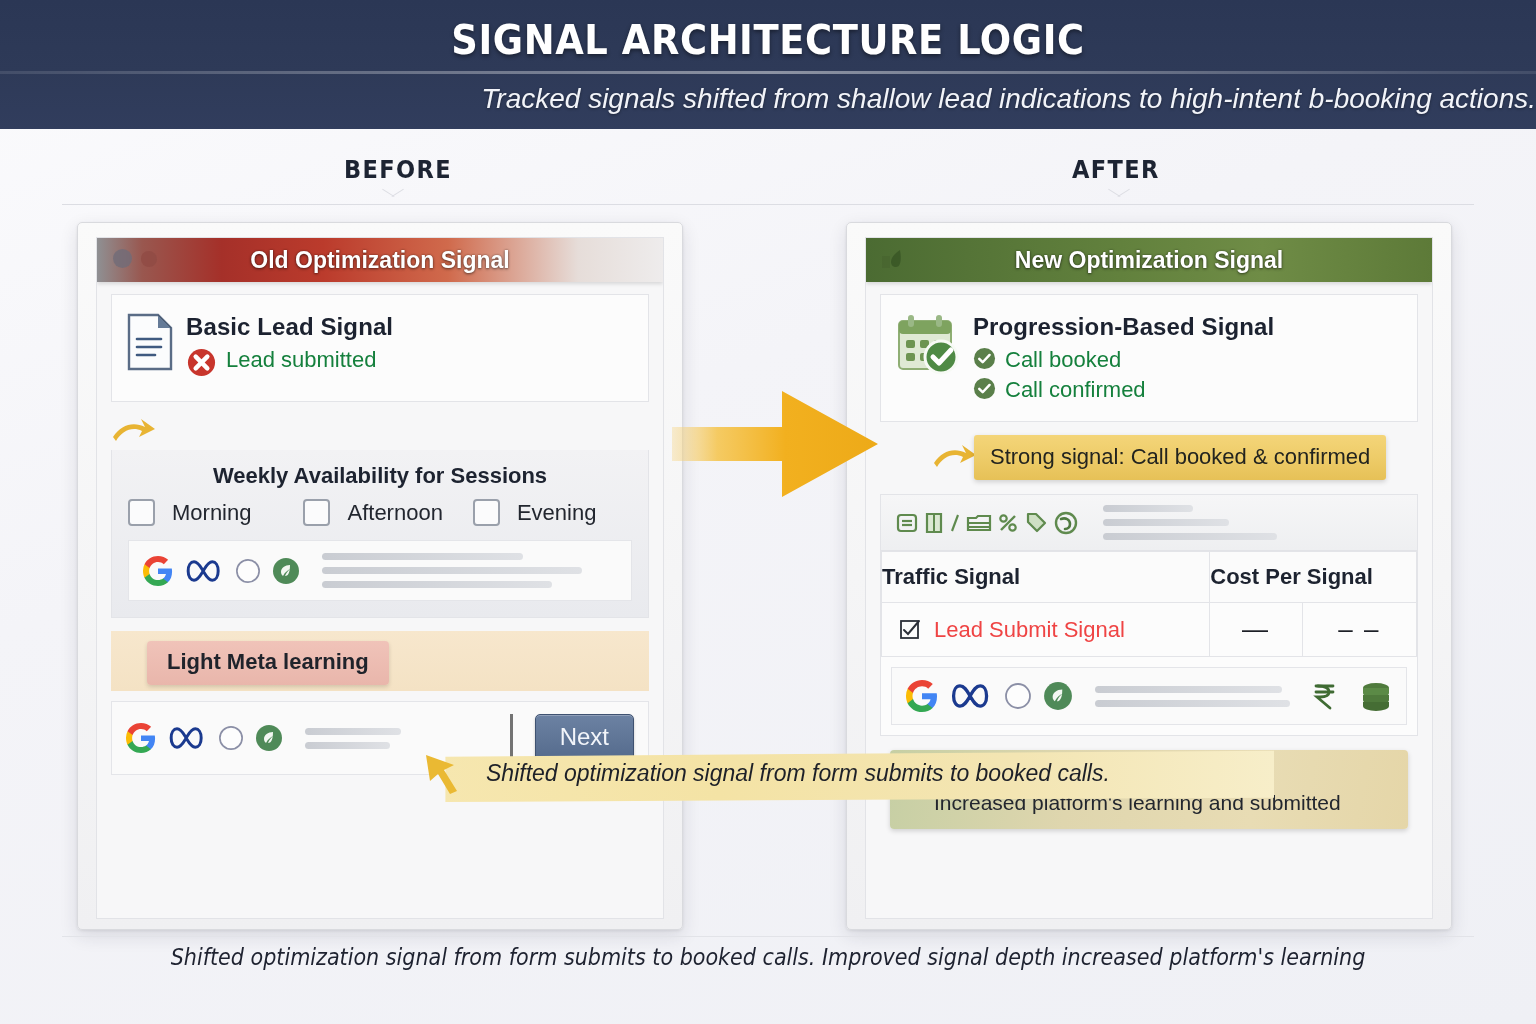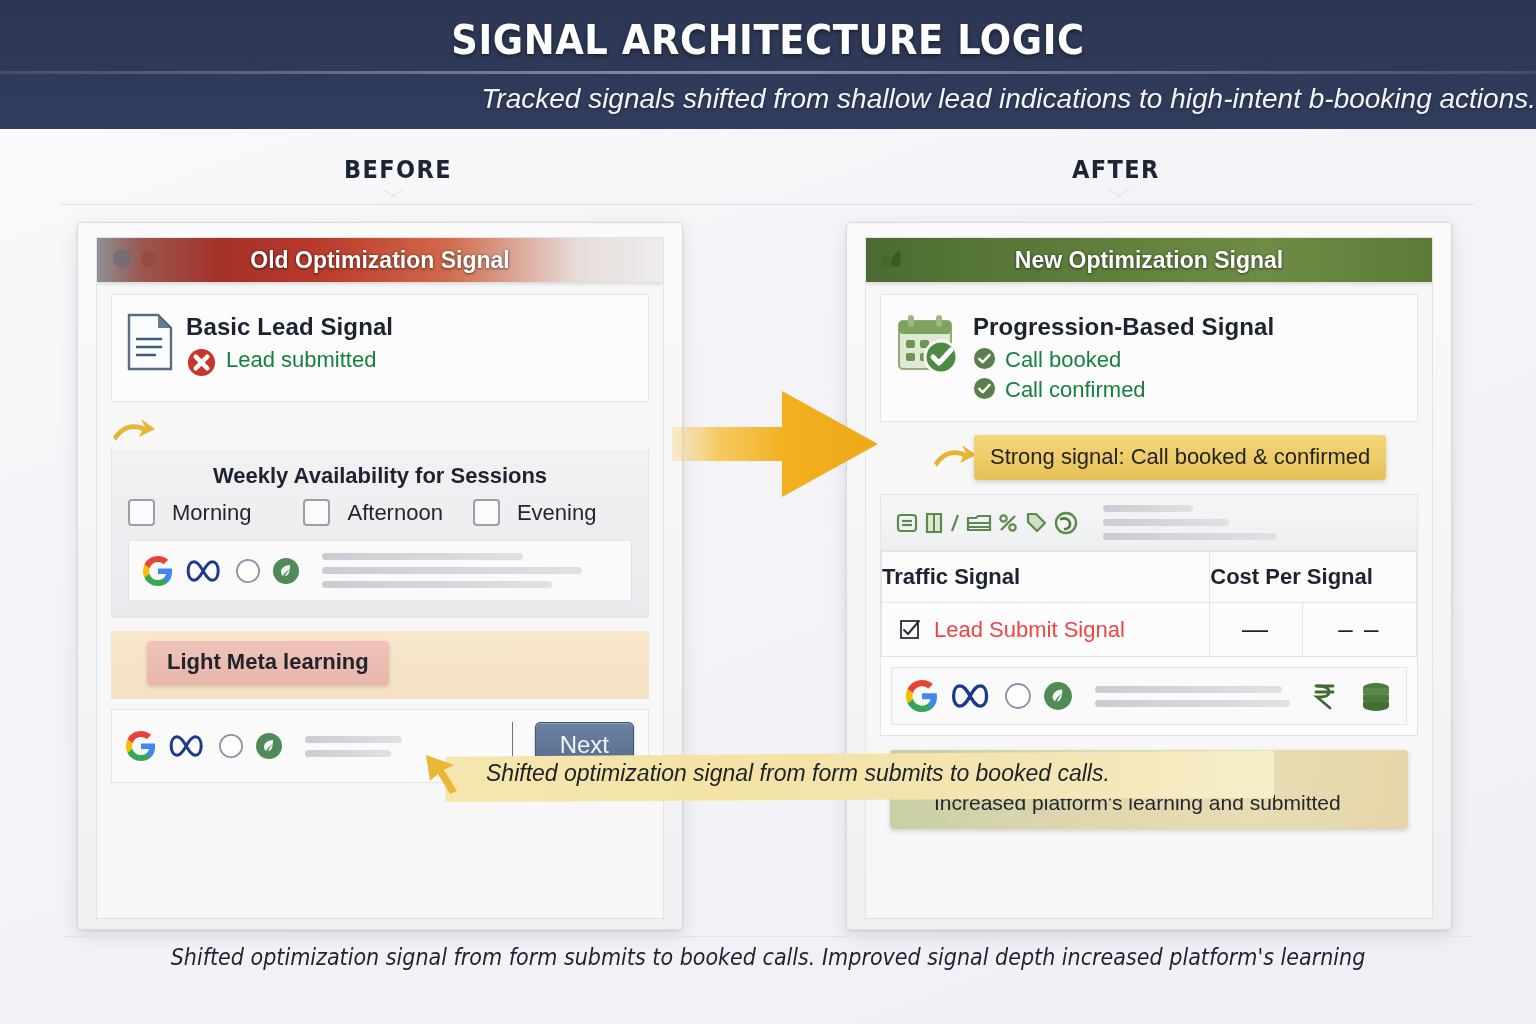--- a/index.html
+++ b/index.html
@@ -146,31 +146,31 @@
   
   .brandbar {
     background: #fafafa; border: 1px solid #e4e5e9; margin-top: 14px;
     display: flex; align-items: center; padding: 12px 14px; gap: 12px;
   }
   .brandbar.plain { margin-top: 0; }
   .brand-icons { display: flex; align-items: center; gap: 11px; flex: none; }
   .skel { flex: 1; display: flex; flex-direction: column; gap: 7px; padding-left: 10px; }
   .sk { height: 7px; border-radius: 4px; background: linear-gradient(90deg,#c9ccd2,#dfe1e5); }
 
-  .next-wrap { border-left: 1px solid #737373; padding-left: 22px; margin-left: 8px; }
+  .next-wrap { border-left: 3px solid #737373; padding-left: 22px; margin-left: 8px; }
   .next-btn {
     background: linear-gradient(180deg,#6c82a3 0%, #546a8c 100%);
     border: 1px solid #3f5271; border-radius: 5px; color: #f2f5fa;
     font-size: 24px; padding: 8px 24px 10px 24px;
     box-shadow: inset 0 1px 0 rgba(255,255,255,.25), 0 2px 3px rgba(0,0,0,.2);
   }
 
   
   .tag-pink {
-    display: inline-block; margin: 4px 0 8px 36px;
+    display: inline-block; margin: 4px 0 0 36px;
     background: linear-gradient(180deg,#f0c3b9 0%, #e9b6ab 100%);
     border-radius: 4px; padding: 8px 20px 10px 20px;
     font-size: 22px; font-weight: 700; color: #1f232b;
     box-shadow: 0 2px 4px rgba(0,0,0,.14);
   }
   .tag-pink-bg {
     background: linear-gradient(180deg,#f7e7cd 0%, #f4e2c4 100%);
     padding: 6px 10px 6px 0; margin: 6px 0 10px 0;
   }
 

